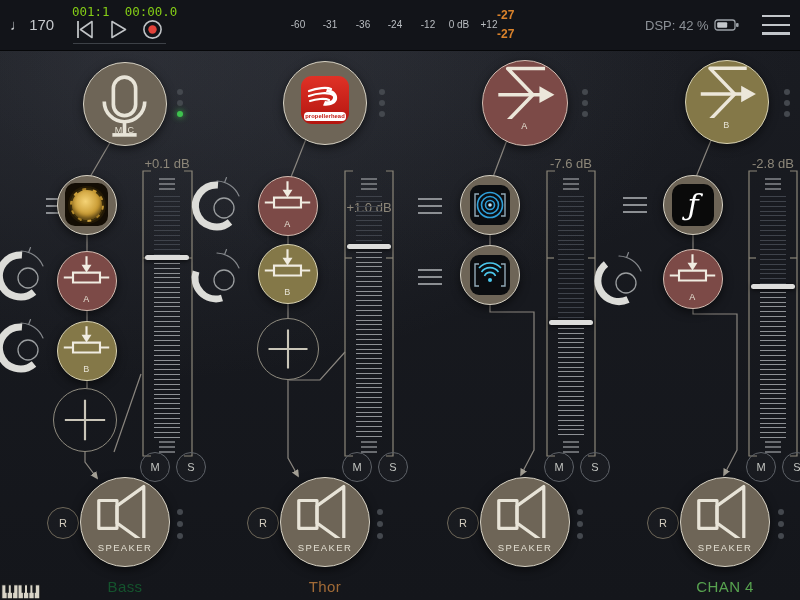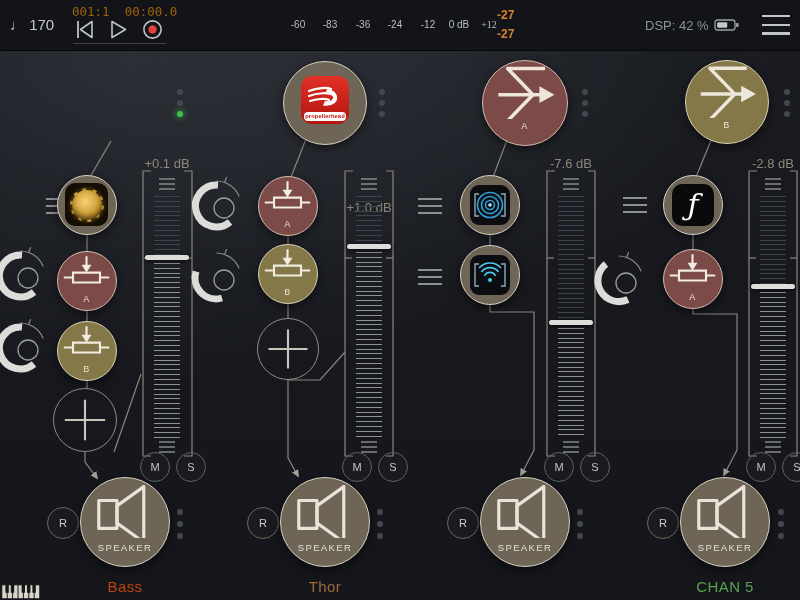--- a/index.html
+++ b/index.html
@@ -33,21 +33,21 @@
   .ticks-bright{color:#8e9195;width:100%;flex:1;}
   .fader-handle{position:absolute;left:-9px;width:44px;height:5px;background:#dddddb;border-radius:2.5px;box-shadow:0 1px 4px rgba(0,0,0,.7);}
   .pill{position:absolute;border-radius:50%;border:1px solid #5e6268;color:#c2c4c0;font-size:11px;
     display:flex;align-items:center;justify-content:center;background:rgba(255,255,255,.02);}
   .pill.rec{border-color:#6e6759;color:#d3cdbf;}
   .ch-name{position:absolute;width:140px;text-align:center;font-size:15px;letter-spacing:.4px;}
   .io-label{position:absolute;left:0;width:100%;text-align:center;color:#e3dfd2;font-size:9.5px;letter-spacing:1.4px;}
   .wires{position:absolute;left:0;top:0;z-index:1;}
   .channel{position:absolute;inset:0;pointer-events:none;z-index:2;}
   .channel > *{pointer-events:auto;}
-  .topnum{font-size:12.5px;font-family:"DejaVu Sans Mono","Liberation Mono",monospace;color:#a16207;white-space:pre;}
+  .topnum{font-size:12.5px;font-family:"DejaVu Sans Mono","Liberation Mono",monospace;color:#84cc16;white-space:pre;}
   .scale-lab{position:absolute;width:34px;text-align:center;font-size:10px;color:#b9bdc1;}
   .peak-val{position:absolute;width:28px;font-size:12px;font-weight:bold;color:#d9822b;text-align:left;}
   .rail{position:absolute;left:295px;width:193px;}
   .rail-line{position:absolute;left:0;top:0;width:100%;height:1px;background:#666a70;}
   .rail-ticks{position:absolute;left:0;width:100%;height:4px;background:repeating-linear-gradient(to right,#54585e 0 1px,transparent 1px 16.1px);}
   .peak-dot{position:absolute;top:-2px;width:4.5px;height:4.5px;border-radius:50%;background:#f2f2ee;}
   .goldknob{width:30px;height:30px;border-radius:50%;
     background:radial-gradient(circle at 45% 38%,#f5d376,#c89a33 55%,#7a5a14);
     border:2px dashed #3a2c0a;box-shadow:0 0 0 2px #241a06, inset 0 -3px 4px rgba(0,0,0,.45);}
   .fglyph{font-family:"DejaVu Serif","Liberation Serif",serif;font-style:italic;font-size:30px;color:#fff;line-height:1;}
@@ -78,26 +78,26 @@
   </div>
   <div class="abs" style="left:142px;top:19px;">
     <svg width="21" height="21" viewBox="0 0 21 21">
       <circle cx="10.5" cy="10.5" r="8.6" stroke="#c0c3c6" stroke-width="1.6" fill="none"></circle>
       <circle cx="10.5" cy="10.5" r="4.2" fill="#e2423a"></circle>
     </svg>
   </div>
   <div class="abs" style="left:73px;top:43px;width:93px;height:1px;background:#3d4147;"></div>
 
   <span class="scale-lab" style="left:281px;top:19px;">-60</span>
-  <span class="scale-lab" style="left:313px;top:19px;">-83</span>
+  <span class="scale-lab" style="left:313px;top:19px;">-31</span>
   <span class="scale-lab" style="left:346px;top:19px;">-36</span>
   <span class="scale-lab" style="left:378px;top:19px;">-24</span>
   <span class="scale-lab" style="left:411px;top:19px;">-12</span>
   <span class="scale-lab" style="left:442px;top:19px;">0 dB</span>
-  <span class="scale-lab" style="left:472px;top:19px;font-family:Liberation Serif, serif;">+12</span>
+  <span class="scale-lab" style="left:472px;top:19px;">+12</span>
   <span class="peak-val" style="left:497px;top:8px;">-27</span>
   <span class="peak-val" style="left:497px;top:27px;">-27</span>
 
   <div class="abs" style="left:645px;top:18px;font-size:13px;color:#8d9298;">DSP: 42 %</div>
   <svg class="abs" style="left:714px;top:18px;" width="27" height="14" viewBox="0 0 27 14">
     <rect x="1" y="2" width="20" height="10" rx="2.5" stroke="#9aa0a6" stroke-width="1.3" fill="none"></rect>
     <rect x="3.2" y="4.2" width="10" height="5.6" rx="1" fill="#c4c8cc"></rect>
     <rect x="22" y="5" width="2.6" height="4" rx="1" fill="#9aa0a6"></rect>
   </svg>
   <div class="abs" style="left:762px;top:15px;width:28px;height:20px;
@@ -187,20 +187,31 @@
     <g transform="translate(618,281)">
       <path d="M1 -25 A25 25 0 0 1 23 -10" stroke="#85888c" stroke-width="1.2" fill="none"></path>
       <path d="M8.6 -23.5 L10.5 -28.5" stroke="#85888c" stroke-width="1.2"></path>
       <path d="M-12 -17 A21 21 0 0 0 10 18.5" stroke="#dcdcd8" stroke-width="7" fill="none" stroke-linecap="butt"></path>
       <circle cx="8" cy="2" r="10" stroke="#9a9d9f" stroke-width="1.3" fill="none"></circle>
     </g>
   </g>
 </svg>
 
 <div class="channel">
+  <div class="circ node" style="left:83px;top:62px;width:84px;height:84px;">
+    <svg width="81" height="81" viewBox="-20 -24 40 40">
+      <g stroke="#e8e4d8" stroke-width="1.8" fill="none">
+        <rect x="-5.5" y="-17" width="11" height="19" rx="5.5"></rect>
+        <path d="M-10 -5 A10 10 0 0 0 10 -5"></path>
+        <path d="M0 5 V11"></path>
+          <path d="M-6 11.5 H6"></path>
+      </g>
+    </svg>
+    <div class="node-label" style="top:62px;">MIC</div>
+  </div>
   <div class="dot" style="left:177px;top:89px;"></div>
   <div class="dot" style="left:177px;top:100px;"></div>
   <div class="dot green" style="left:177px;top:111px;"></div>
 
   <div class="mini-ham" style="left:46px;top:198px;"></div>
   <div class="circ node" style="left:57px;top:175px;width:60px;height:60px;">
     <div class="appic" style="left:7px;top:7px;width:43px;height:43px;background:#130d04;">
       <div class="goldknob"></div>
     </div>
   </div>
@@ -250,21 +261,21 @@
       <g stroke="#e8e4d8" stroke-width="1.5" fill="none" stroke-linejoin="round">
         <rect x="-12" y="-6.5" width="8.5" height="13"></rect>
         <path d="M-3.5 -4 L9 -13 L9 13 L-3.5 4 Z"></path>
       </g>
     </svg>
     <div class="io-label" style="top:64px;">SPEAKER</div>
   </div>
   <div class="dot" style="left:177px;top:509px;"></div>
   <div class="dot" style="left:177px;top:521px;"></div>
   <div class="dot" style="left:177px;top:533px;"></div>
-  <div class="ch-name" style="left: 55px; top: 578px; color: #c2410c;">Bass</div>
+  <div class="ch-name" style="left: 55px; top: 578px; color: #14532d;">Bass</div>
 </div>
 
 <div class="channel">
   <div class="circ node" style="left:283px;top:61px;width:84px;height:84px;">
     <div class="appic" style="left:17px;top:14px;width:48px;height:48px;background:linear-gradient(#e03126,#b3150f);border-radius:11px;">
       <svg width="48" height="48" viewBox="0 0 48 48" style="position:absolute;left:0;top:0;">
         <g stroke="#fff" stroke-width="2.2" fill="none" stroke-linecap="round">
           <path d="M8 15 C16 12 26 11 30 13"></path>
           <path d="M8 20 C16 17 28 16 32 19"></path>
           <path d="M9 25 C15 23 24 22 28 24"></path>
@@ -455,21 +466,21 @@
       <g stroke="#e8e4d8" stroke-width="1.5" fill="none" stroke-linejoin="round">
         <rect x="-12" y="-6.5" width="8.5" height="13"></rect>
         <path d="M-3.5 -4 L9 -13 L9 13 L-3.5 4 Z"></path>
       </g>
     </svg>
     <div class="io-label" style="top:64px;">SPEAKER</div>
   </div>
   <div class="dot" style="left:778px;top:509px;"></div>
   <div class="dot" style="left:778px;top:521px;"></div>
   <div class="dot" style="left:778px;top:533px;"></div>
-  <div class="ch-name" style="left: 655px; top: 578px; color: rgb(87, 162, 79);">CHAN 5</div>
+  <div class="ch-name" style="left: 655px; top: 578px; color: rgb(87, 162, 79);">CHAN 4</div>
 </div>
 
 <svg class="abs" style="left:1px;top:584px;z-index:3;" width="42" height="16" viewBox="0 0 42 16">
   <rect x="0.8" y="0.8" width="38" height="14" fill="#d9d5c8" stroke="#15171a" stroke-width="1"></rect>
   <g stroke="#15171a" stroke-width="1">
     <path d="M6.2 0 V15 M11.6 0 V15 M17 0 V15 M22.4 0 V15 M27.8 0 V15 M33.2 0 V15"></path>
   </g>
   <g fill="#15171a">
     <rect x="4.4" y="0.8" width="3.4" height="8"></rect>
       <rect x="9.8" y="0.8" width="3.4" height="8"></rect>

